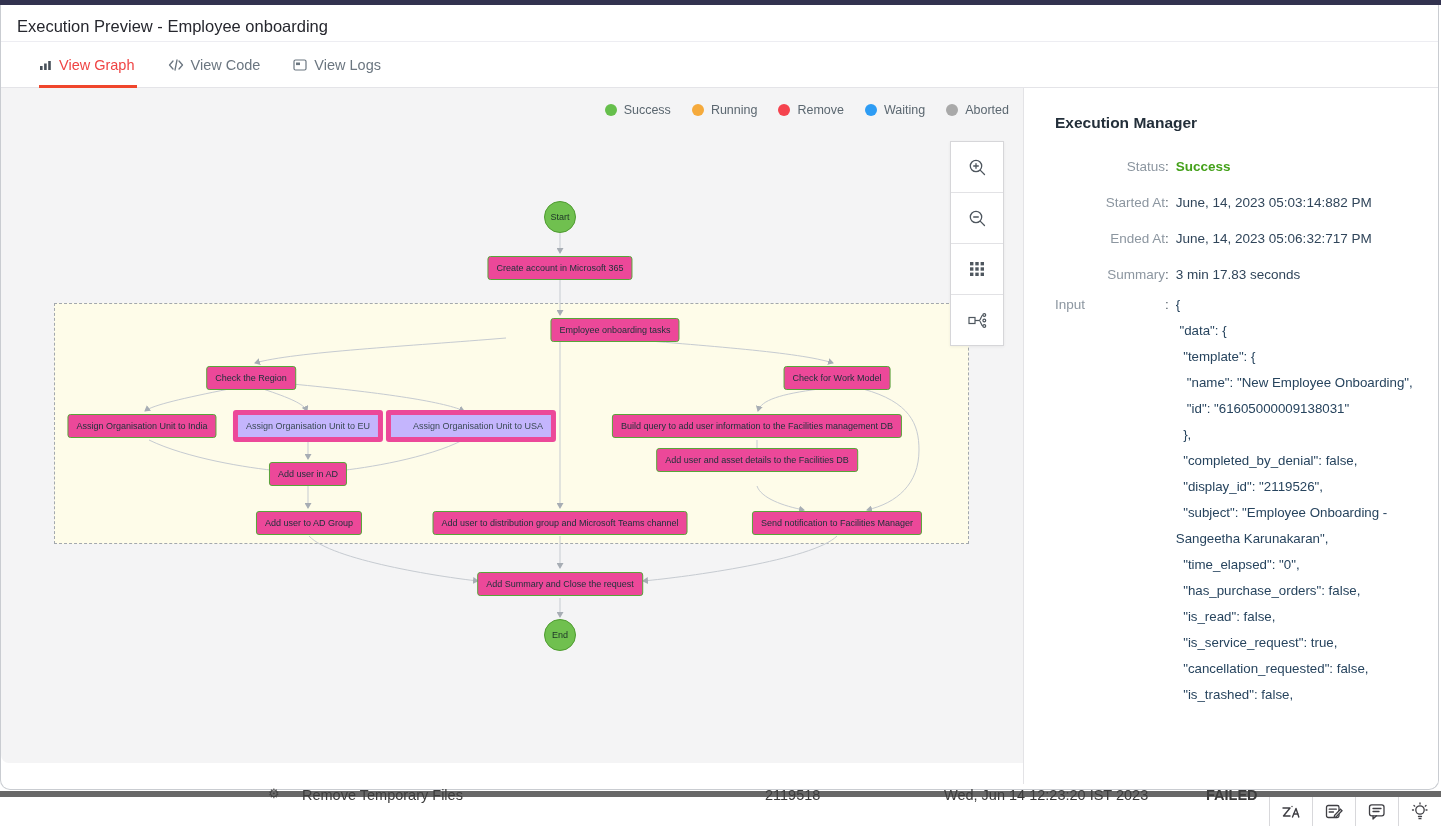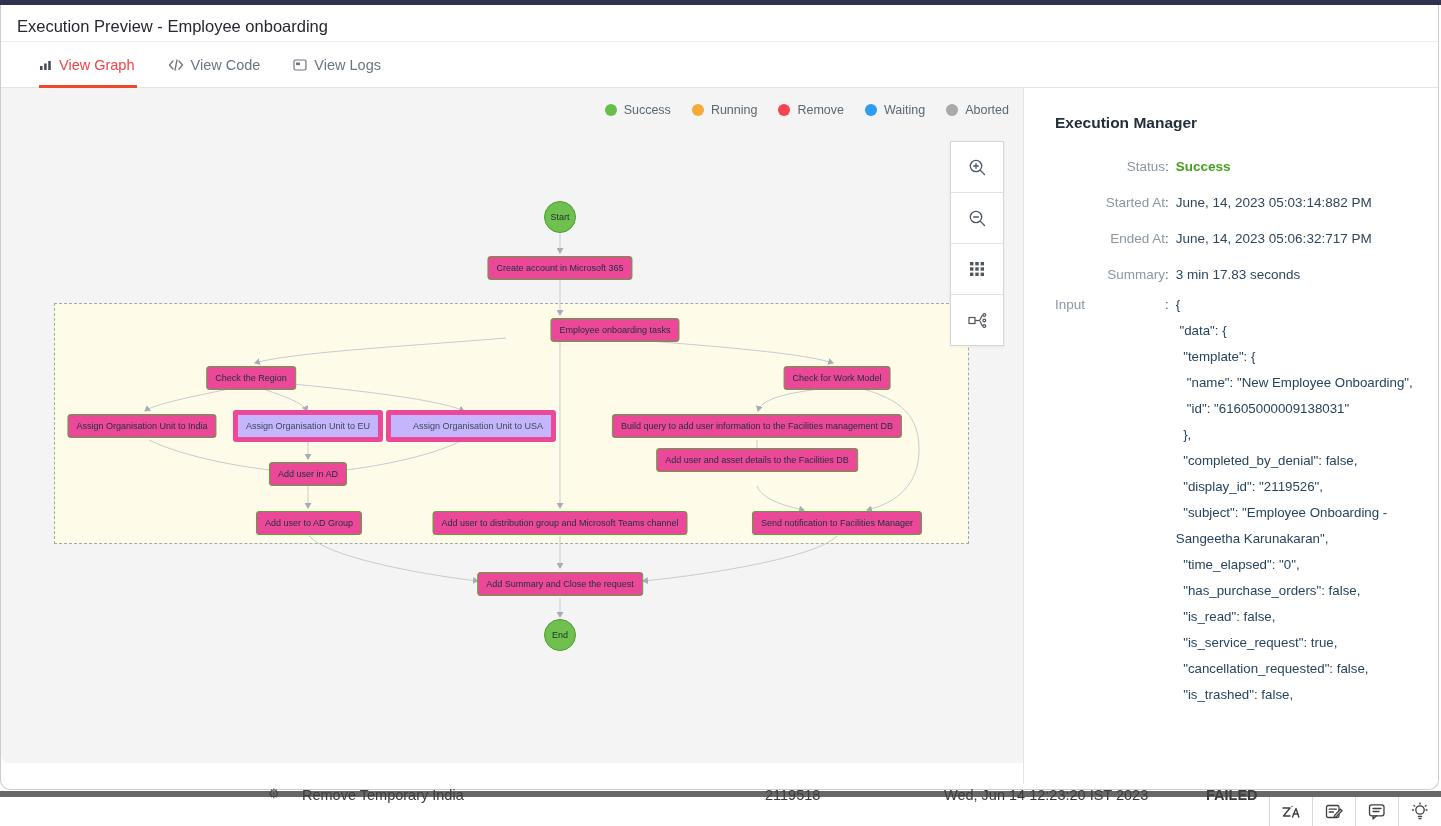--- a/index.html
+++ b/index.html
@@ -291,21 +291,21 @@
   "is_trashed": false,
   "has_change_initiated_request": false</pre>
         </div>
       </div>
 
     </div>
   </div>
 
   <div class="bg-row">
     <span class="cell" style="left:268px;top:-1px;font-size:13px;color:#5a5a5a;">⚙</span>
-    <span class="cell" style="left:302px;">Remove Temporary India</span>
+    <span class="cell" style="left:302px;">Remove Temporary Files</span>
     <span class="cell" style="left:765px;">2119518</span>
     <span class="cell" style="left:944px;">Wed, Jun 14 12:23:20 IST 2023</span>
     <span class="cell" style="left:1206px;font-weight:600;">FAILED</span>
   </div>
   <div class="scrim-band"></div>
 
   <div class="bottom-bar">
     <div class="bb-cell">
       <svg width="20" height="16" viewBox="0 0 20 16" fill="none" stroke="#3f3f44" stroke-width="1.4" stroke-linecap="round" stroke-linejoin="round">
           <path d="M2 4 H9 L2.5 12 H9"></path>

